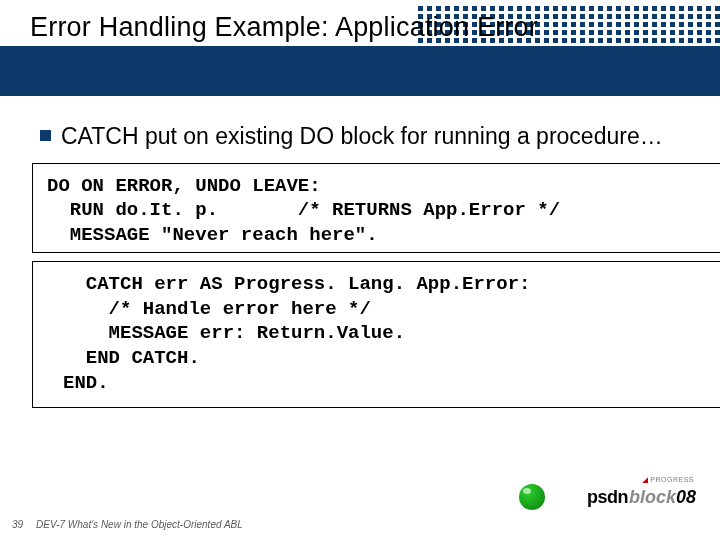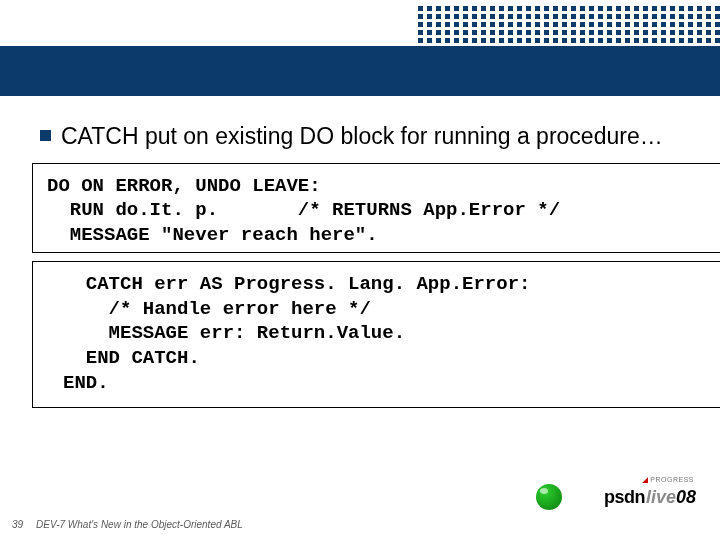--- a/index.html
+++ b/index.html
@@ -221,20 +221,21 @@
         <span class="dot"></span>
         <span class="dot"></span>
         <span class="dot"></span>
         <span class="dot"></span>
         <span class="dot"></span>
         <span class="dot"></span>
         <span class="dot"></span>
       </div>
   </div>
 
+  <div class="title">Error Handling Example: Application Error</div>
   <div class="header-band"></div>
 
   <div class="body">
     <div class="bullet-row">
       <div class="bullet"></div>
       <div class="bullet-text">CATCH put on existing DO block for running a procedure…</div>
     </div>
 
     <div class="code-box1"><span>DO ON ERROR, UNDO LEAVE:</span>
 <span>  RUN do.It. p.       /* RETURNS App.Error */</span>
@@ -247,21 +248,21 @@
 <span>END.</span></div>
   </div>
 
   <div class="logo-progress">
     <span class="red">◢</span><span>PROGRESS</span>
   </div>
   <div class="logo">
     <div class="logo-circle"></div>
     <div class="logo-text">
       <span class="logo-psdn">psdn</span>
-        <span class="logo-live">live</span>
+        <span class="logo-live">block</span>
         <span class="logo-08">08</span>
     </div>
   </div>
 
   <div class="footer">
     <div class="page-num">39</div>
     <div class="foot-left">DEV-7 What's New in the Object-Oriented ABL</div>
   </div>
 
 </div>

